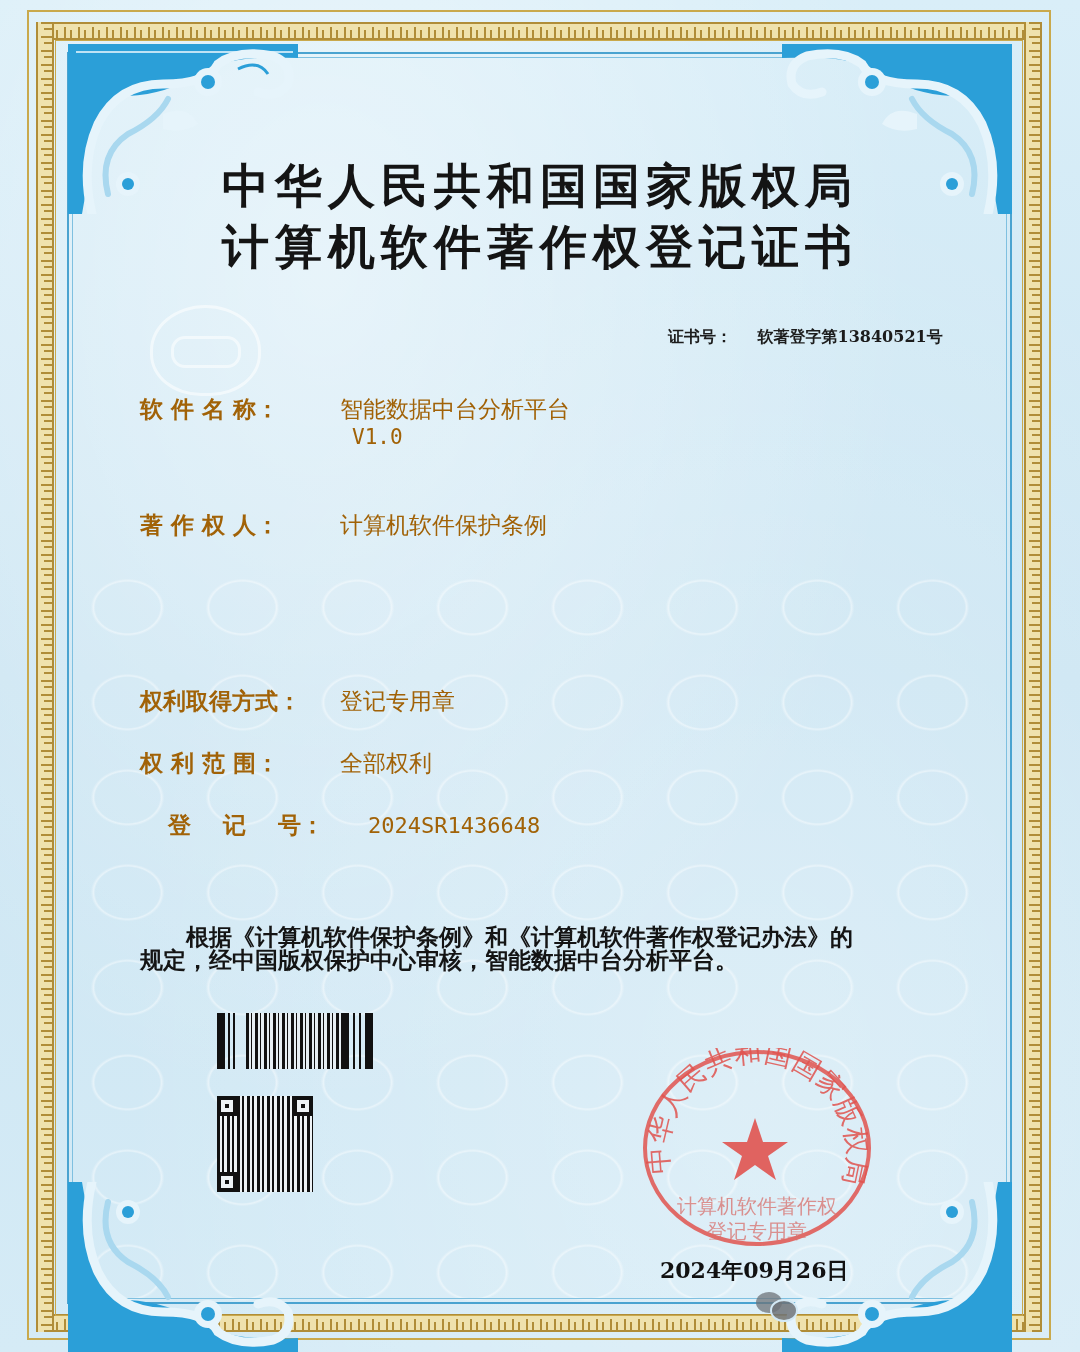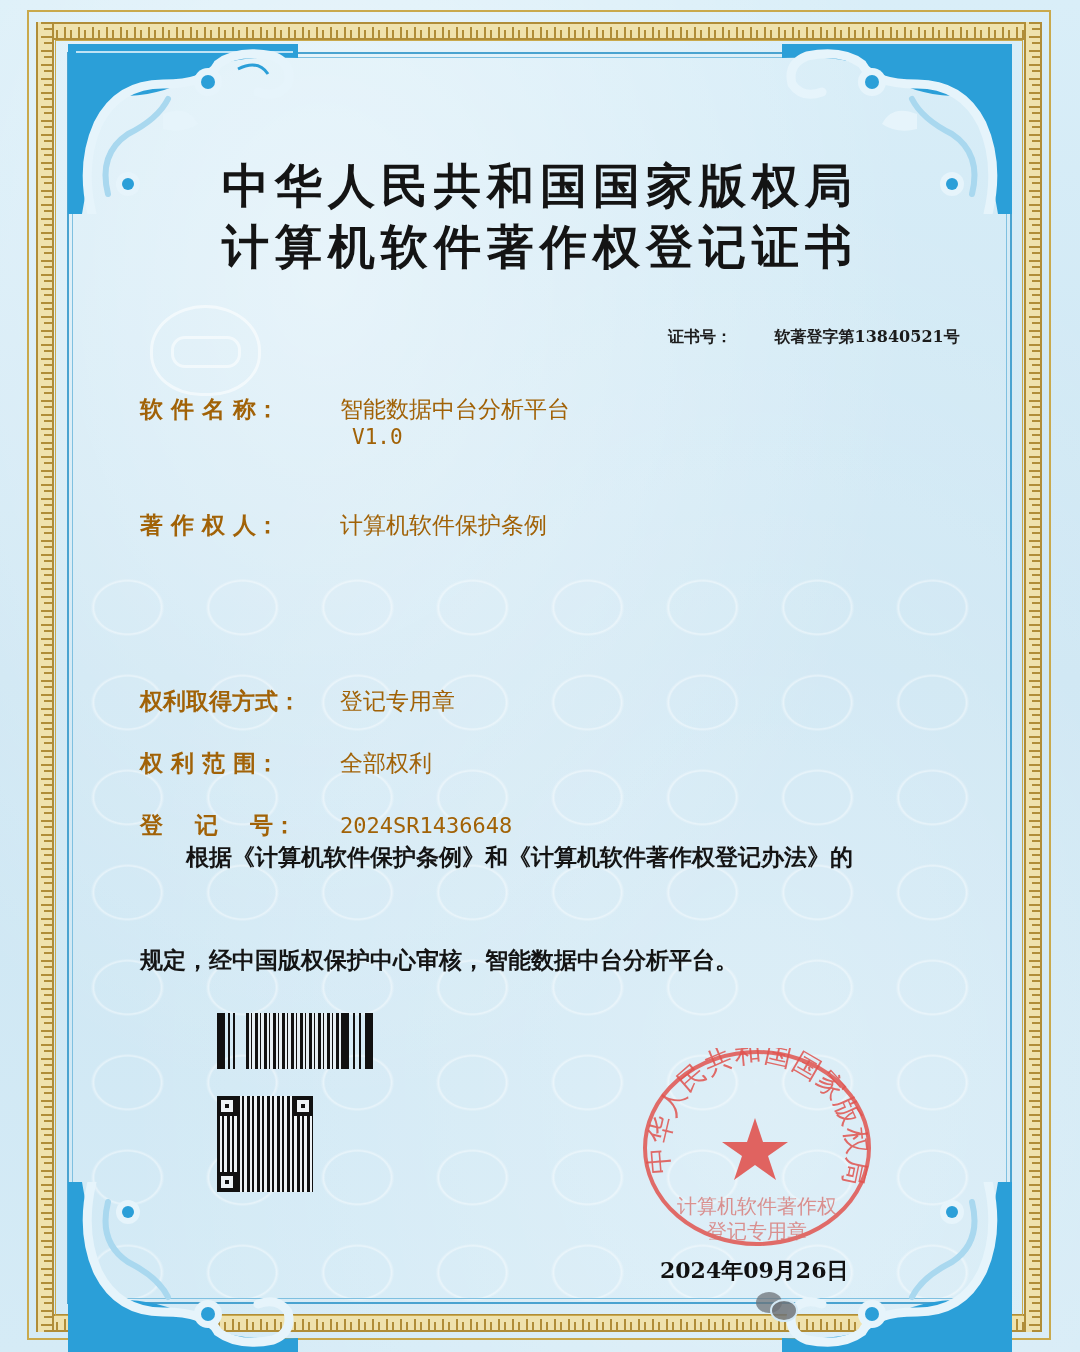--- a/index.html
+++ b/index.html
@@ -85,21 +85,21 @@
     font-family:"DejaVu Serif","Liberation Serif",serif;
     font-weight:bold; font-size:47px; letter-spacing:6px; color:#141414;
   }
   .title-1 { top:155px; }
   .title-2 { top:216px; }
 
   .cert-no {
     position:absolute; top:327px; left:668px;
     font-family:"DejaVu Serif",serif; font-weight:bold; font-size:16px; color:#1c1c1c;
   }
-  .cert-no .lbl { margin-right:37px; }
+  .cert-no .lbl { margin-right:20px; }
 
   .emblem-faint {
     position:absolute; left:150px; top:305px; width:105px; height:85px;
     border:3px solid rgba(255,255,255,0.55); border-radius:50% 50% 46% 46%;
   }
   .emblem-faint::before {
     content:""; position:absolute; left:18px; top:28px; width:64px; height:26px;
     border:3px solid rgba(255,255,255,0.55); border-radius:14px;
   }
 
@@ -107,28 +107,28 @@
     position:absolute; left:140px; font-size:23px; color:#a16207;
     font-family:"DejaVu Serif",serif; font-weight:bold;
   }
   .field .lab { display:inline-block; width:200px; }
   .field .val { display:inline-block; font-weight:normal; }
   .f-name { top:394px; }
   .f-ver  { top:425px; left:352px; font-weight:normal; font-family:"DejaVu Sans Mono",monospace; font-size:21px; }
   .f-owner { top:510px; }
   .f-method { top:686px; }
   .f-scope { top:748px; }
-  .f-reg { top:810px; }
+  .f-reg { top:810px;margin-left:28px; }
   .f-reg .val { font-family:"DejaVu Sans Mono",monospace; font-size:22px; }
 
   .para {
     position:absolute; left:140px; width:830px; font-size:23px; color:#141414;
     font-family:"DejaVu Sans","Liberation Sans",sans-serif; font-weight:bold;
   }
-  .para-1 { top:842px; text-indent:46px; }
+  .para-1 { top:922px; text-indent:46px; }
   .para-2 { top:945px; }
 
   .barcode {
     position:absolute; left:217px; top:1013px; width:156px; height:56px;
     background:
       linear-gradient(90deg,#111 0 8px,transparent 8px 11px,#111 11px 13px,transparent 13px 16px,#111 16px 18px,transparent 18px 26px) left/26px 100% no-repeat,
       linear-gradient(90deg,transparent 0 124px,#111 124px 132px,transparent 132px 136px,#111 136px 138px,transparent 138px 142px,#111 142px 144px,transparent 144px 148px,#111 148px 150px) left/156px 100% no-repeat;
   }
   .barcode-mid {
     position:absolute; left:246px; top:1013px; width:96px; height:56px;

